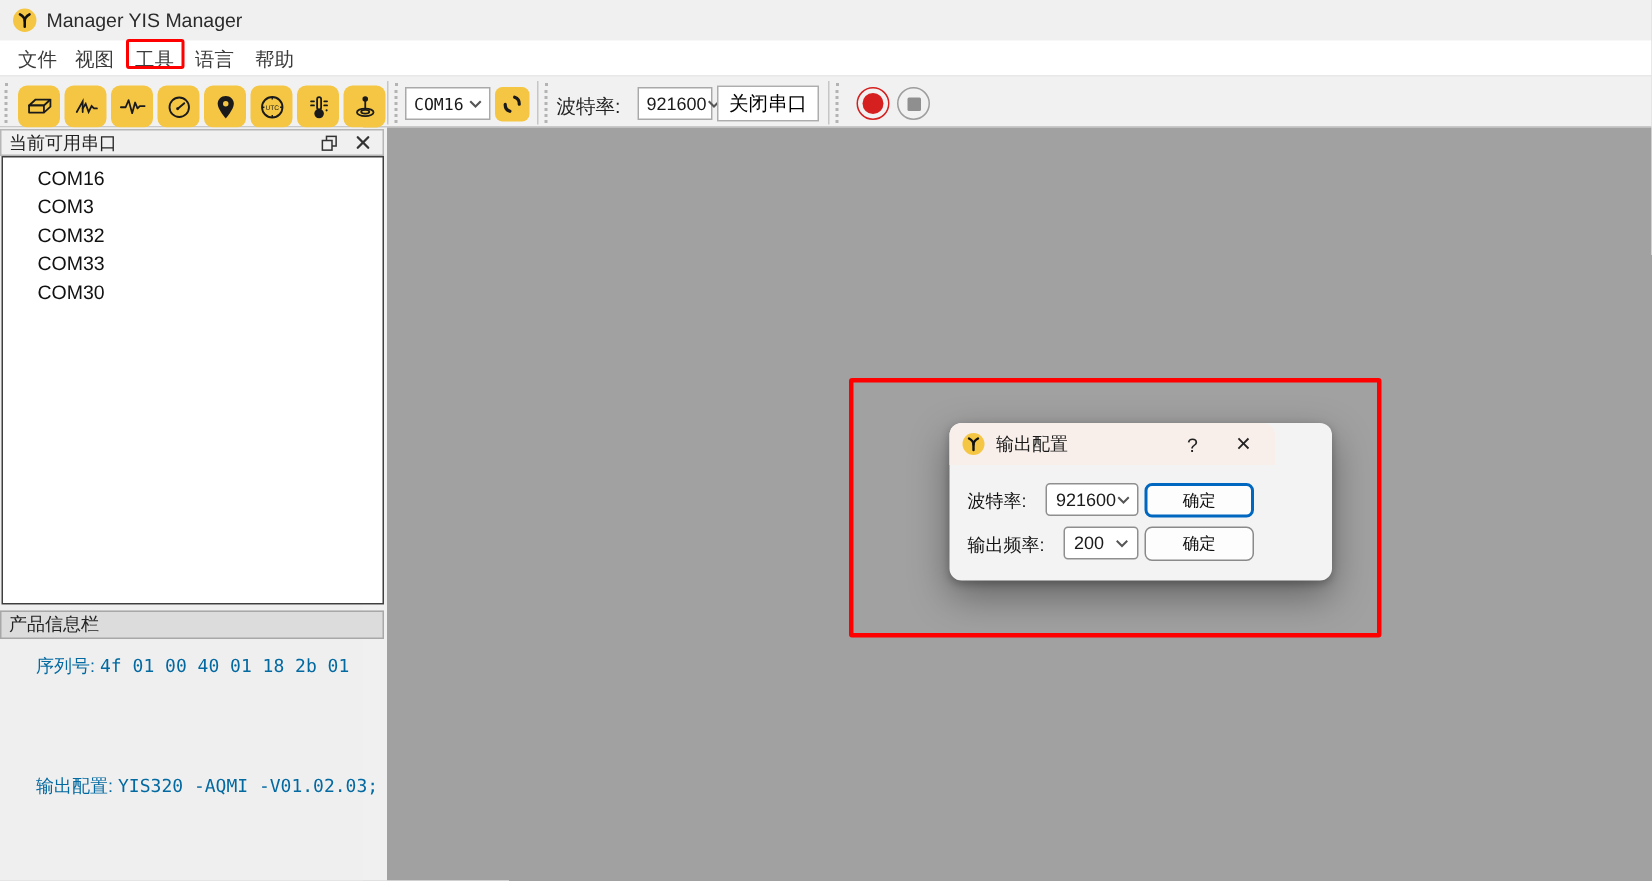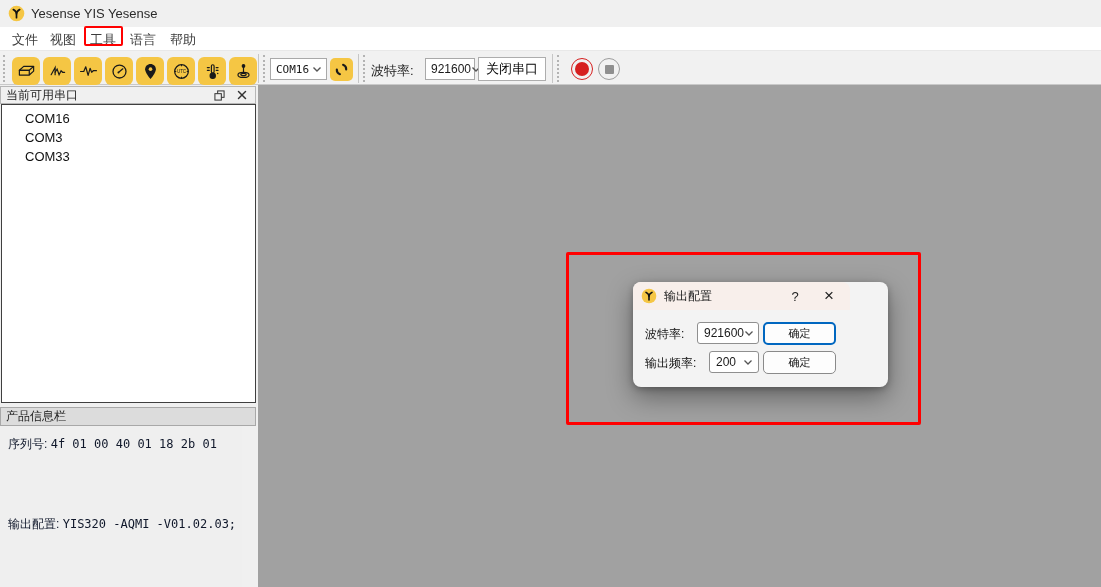--- a/index.html
+++ b/index.html
@@ -39,21 +39,21 @@
   
   .left-panel { position:absolute; left:0; top:85px; width:242px; height:502px; background:#efefef; }
   .panel-header { position:absolute; left:0; top:1px; width:256px; height:18px; background:#f0f0f0; border:1px solid #b6b6b6;
     font-size:12px; color:#222; display:flex; align-items:center; padding-left:5px; }
   .panel-header .ph-btns { margin-left:auto; display:flex; align-items:center; gap:9px; padding-right:7px; }
   .ph-btn { width:13px; height:13px; display:flex; align-items:center; justify-content:center; cursor:pointer; background:transparent; border:none; padding:0; color:#333; font-size:12px; line-height:13px; }
   .port-list { position:absolute; left:1px; top:19px; width:255px; height:299px; background:#ffffff; border:1px solid #3f3f3f; padding-top:4px; }
   .port-item { height:19px; line-height:19px; padding-left:23px; font-size:13px; color:#111; cursor:pointer; }
   .info-header { position:absolute; left:0; top:322px; width:256px; height:19px; background:#dcdcdc; border:1px solid #a8a8a8;
     font-size:12px; color:#222; display:flex; align-items:center; padding-left:5px; }
-  .info-row { position:absolute; left:8px; font-size:12px; color:#0f172a; white-space:nowrap; }
+  .info-row { position:absolute; left:24px; font-size:12px; color:#0369a1; white-space:nowrap; }
   .info-row .mono { font-family:"DejaVu Sans Mono", monospace; font-size:12px; }
   .r-serial { top:351px; }
   .r-version { top:431px; }
   
   .desktop { position:absolute; left:258px; top:85px; width:843px; height:502px; background:#a1a1a1; }
   
   .dialog-red-box { position:absolute; left:566px; top:252px; width:355px; height:173px; border:3px solid #ff0000; border-radius:2px; pointer-events:none; }
   
   .dialog { position:absolute; left:633px; top:282px; width:255px; height:105px; border-radius:8px;
     box-shadow:0 10px 26px rgba(0,0,0,0.38), 0 2px 6px rgba(0,0,0,0.25); background:#f3f3f3; }
@@ -81,21 +81,21 @@
 <div id="app">
 
   <div class="titlebar">
     <span class="app-logo">
       <svg width="17" height="17" viewBox="0 0 24 24">
         <circle cx="12" cy="12" r="11" fill="#f5c644"></circle>
         <path d="M7.5 6.5 Q12 9 12 12.5 L12 18" fill="none" stroke="#111" stroke-width="2.4" stroke-linecap="round"></path>
         <path d="M16.5 6.5 Q12 9 12 12.5" fill="none" stroke="#111" stroke-width="2.4" stroke-linecap="round"></path>
       </svg>
     </span>
-    <span class="app-title">Yesense YIS Yesense</span>
+    <span class="app-title">Manager YIS Manager</span>
   </div>
 
   <div class="menubar">
     <span class="menu-item m0">文件</span>
     <span class="menu-item m1">视图</span>
     <span class="menu-item m2">工具</span>
     <span class="menu-item m3">语言</span>
     <span class="menu-item m4">帮助</span>
   </div>
   <div class="menu-red-box"></div>
@@ -239,21 +239,23 @@
           <svg width="10" height="10" viewBox="0 0 10 10" stroke="#333" stroke-width="1.5" stroke-linecap="round">
             <line x1="1.5" y1="1.5" x2="8.5" y2="8.5"></line>
               <line x1="8.5" y1="1.5" x2="1.5" y2="8.5"></line>
           </svg>
         </button>
       </span>
     </div>
     <div class="port-list">
       <div class="port-item">COM16</div>
       <div class="port-item">COM3</div>
+      <div class="port-item">COM32</div>
       <div class="port-item">COM33</div>
+      <div class="port-item">COM30</div>
     </div>
     <div class="info-header">
       <span>产品信息栏</span>
     </div>
     <div class="info-row r-serial">
       <span>序列号:</span>
       <span class="mono">4f 01 00 40 01 18 2b 01</span>
     </div>
     <div class="info-row r-version">
       <span>输出配置:</span>

